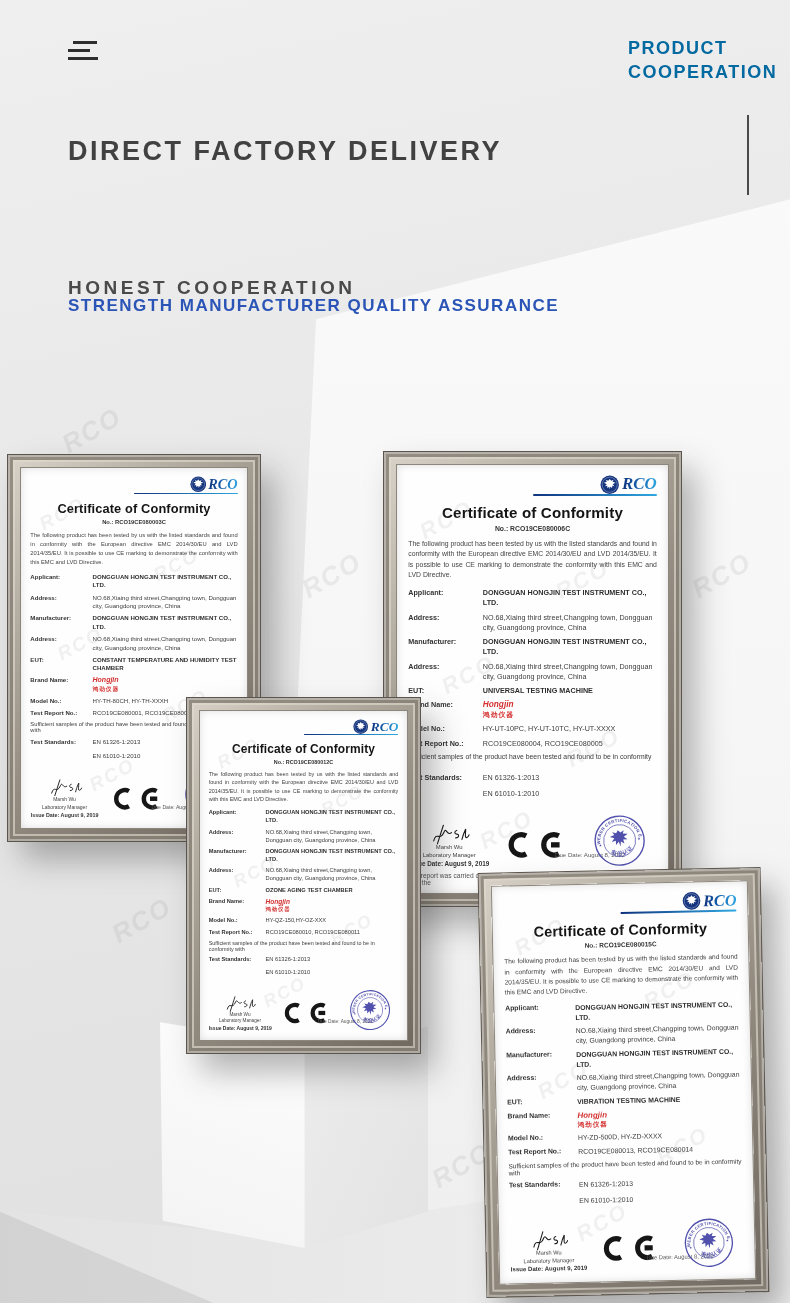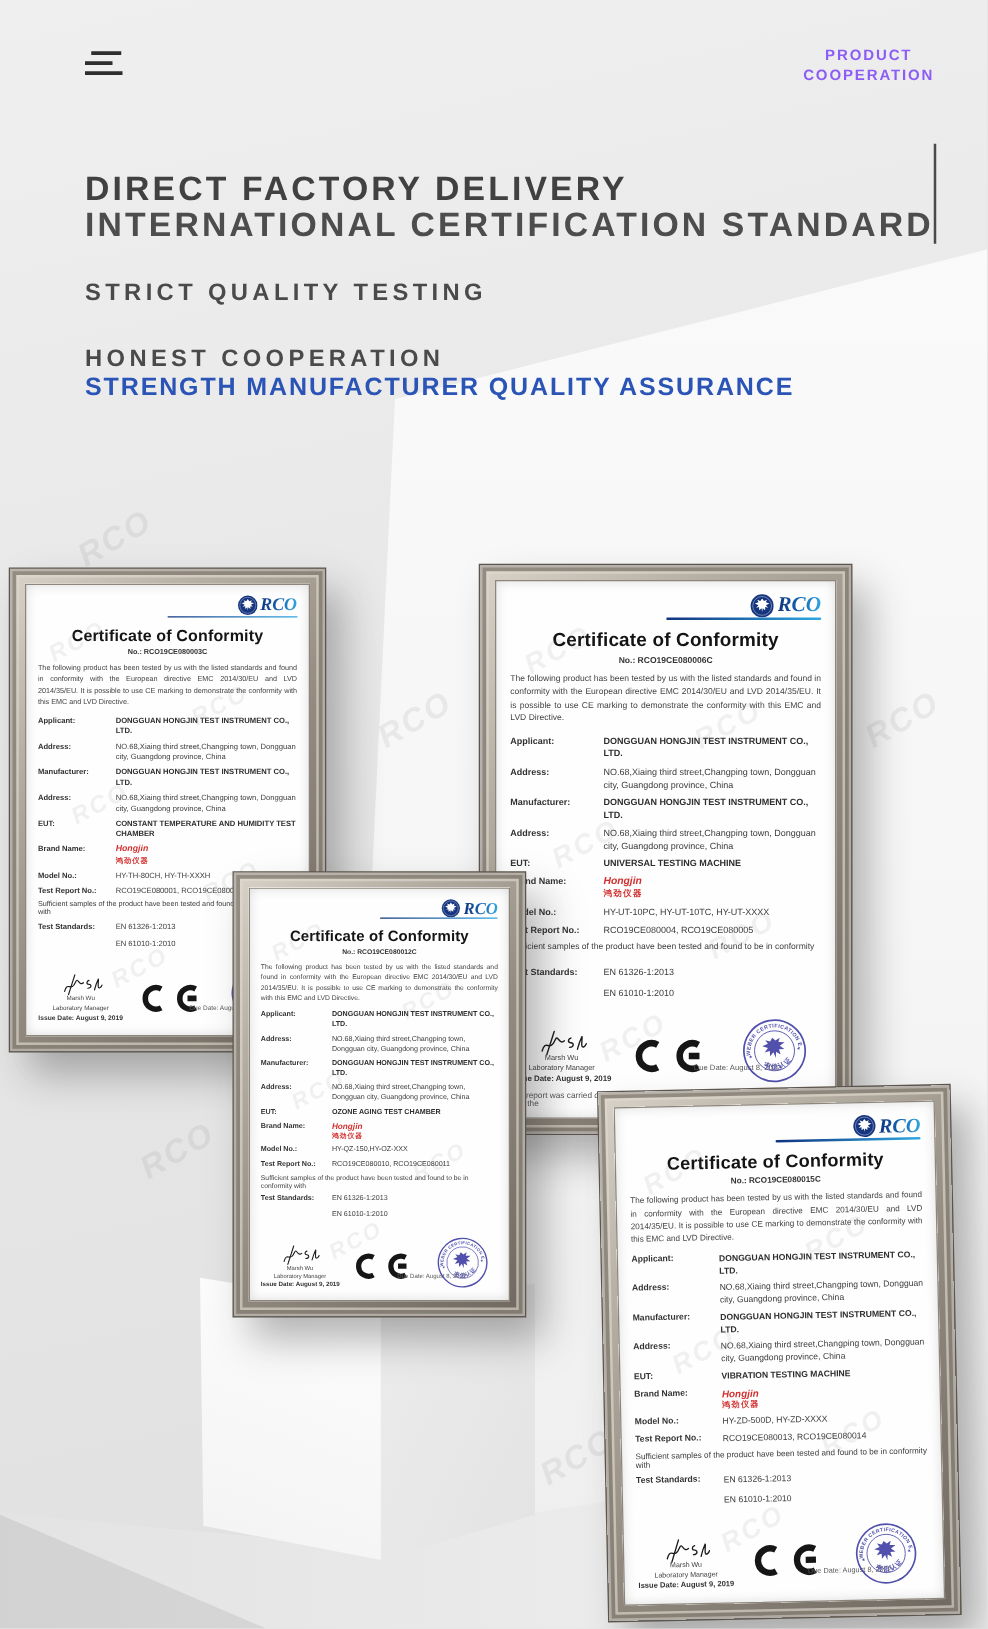--- a/index.html
+++ b/index.html
@@ -21,31 +21,31 @@
   .bg-wm span:nth-child(3){left:690px;top:560px;}
   .bg-wm span:nth-child(4){left:110px;top:905px;}
   .bg-wm span:nth-child(5){left:700px;top:905px;}
   .bg-wm span:nth-child(6){left:430px;top:1150px;}
   
   .menu-btn{position:absolute;left:68px;top:40px;width:32px;height:22px;background:none;border:none;cursor:pointer;padding:0;}
   .menu-btn i{position:absolute;height:3px;background:#2e2e2e;display:block;}
   .menu-btn i:nth-child(1){left:5px;top:1px;width:24px;}
   .menu-btn i:nth-child(2){left:0;top:9px;width:22px;}
   .menu-btn i:nth-child(3){left:0;top:17px;width:30px;}
-  .brand{position:absolute;left:560px;top:36px;width:202px;text-align:center;color:#8b5cf6;
-         font-weight:bold;font-size:12px;letter-spacing:1.5px;line-height:1.35;}
+  .brand{position:absolute;left:560px;top:36px;width:202px;text-align:left;color:#0369a1;
+         font-weight:bold;font-size:18px;letter-spacing:1.5px;line-height:1.35;}
   .brand div{padding-left:68px;}
   .brand div:first-child{padding-left:68px;}
   .h1{position:absolute;left:68px;color:#414141;font-weight:bold;font-size:27px;letter-spacing:2.5px;white-space:nowrap;}
   .h1a{top:118px;}
   .h1b{top:147px;color:#4d4d4d;}
   .h2{position:absolute;left:68px;color:#4a4a4a;font-weight:bold;font-size:19px;letter-spacing:3.5px;white-space:nowrap;}
   .h2a{top:208px;}
   .h2b{top:239px;margin-top:38px;}
-  .h3{position:absolute;left:68px;top:279px;color:#2b54b7;font-weight:bold;font-size:20px;letter-spacing:1.5px;white-space:nowrap;}
+  .h3{position:absolute;left:68px;top:279px;color:#2b54b7;font-weight:bold;font-size:17px;letter-spacing:1.5px;white-space:nowrap;}
   
   .cube{position:absolute;left:160px;top:1020px;width:268px;height:228px;z-index:1;}
   .cube-front{position:absolute;inset:0;clip-path:polygon(0% 1%,54% 11%,54% 100%,1% 88%);
               background:linear-gradient(200deg,#ffffff,#f3f3f3);}
   .cube-side{position:absolute;inset:0;clip-path:polygon(54% 11%,100% 3%,100% 84%,54% 100%);
              background:linear-gradient(115deg,#f2f2f2,#e3e3e3);}
   
   #cert-layer{position:absolute;inset:0;}
   .cert{position:absolute;margin:0;box-sizing:border-box;padding:12px;
         background:linear-gradient(135deg,#d9d3c9 0%,#b6afa4 25%,#938b80 55%,#6f6860 100%);
@@ -122,22 +122,20 @@
     <i></i>
     <i></i>
   </button>
 
   <div class="brand">
     <div>PRODUCT</div>
     <div>COOPERATION</div>
   </div>
 
   <h1 class="h1 h1a">DIRECT FACTORY DELIVERY</h1>
-  <h1 class="h1 h1b">INTERNATIONAL CERTIFICATION STANDARD</h1>
-  <h2 class="h2 h2a">STRICT QUALITY TESTING</h2>
   <h2 class="h2 h2b">HONEST COOPERATION</h2>
   <h3 class="h3">STRENGTH MANUFACTURER QUALITY ASSURANCE</h3>
 
   <div class="cube">
     <div class="cube-front"></div>
     <div class="cube-side"></div>
   </div>
 
   <div id="cert-layer">
       <figure class="cert cert-0">

